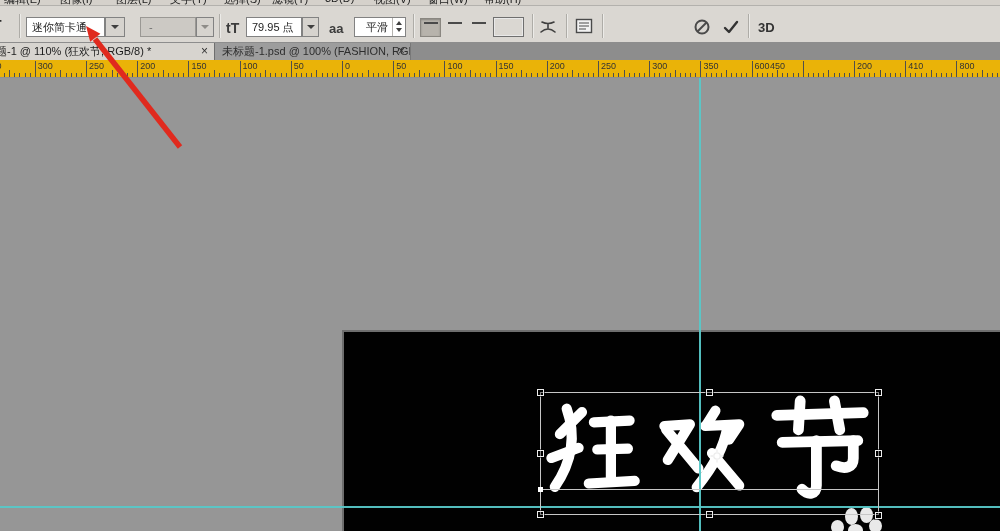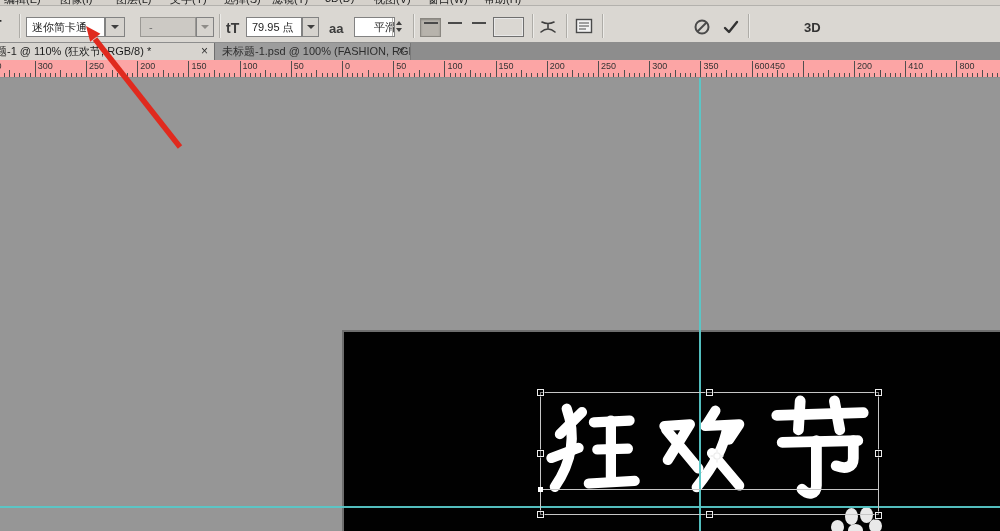--- a/index.html
+++ b/index.html
@@ -35,21 +35,21 @@
 
   
   .tab-bar{left:0;top:43px;width:1000px;height:17px;background:#8d8d8d;}
   .doc-tab{top:0;height:17px;font-size:11px;white-space:nowrap;overflow:hidden;
            line-height:16px;padding:0 20px 0 7px;}
   .doc-tab.active{background:#d7d4cf;color:#1c1c1c;}
   .doc-tab.inactive{background:#9d9d9d;color:#2d2d2d;border-left:1px solid #6e6e6e;border-right:1px solid #787878;}
   .tab-close{top:1px;font-size:12px;line-height:15px;color:#333;}
 
   
-  .ruler{left:0;top:60px;width:1000px;height:18px;background:#fca5a5;border-bottom:1px solid #8f8f8f;overflow:hidden;}
+  .ruler{left:0;top:60px;width:1000px;height:18px;background:#eab308;border-bottom:1px solid #8f8f8f;overflow:hidden;}
   .tick{background:#4f4f4f;width:1px;}
   .tick-label{font-size:9px;color:#333;top:1px;white-space:nowrap;}
 
   
   .viewport{left:0;top:78px;width:1000px;height:453px;background:#969696;}
   .canvas-black{left:342px;top:252px;width:658px;height:279px;background:#010101;
                 border-top:2px solid #6e6e6e;border-left:2px solid #6e6e6e;}
   .guide{background:#57c7c7;opacity:.95;z-index:10;}
   .tbox-line{background:#c6c6c6;z-index:15;}
   .handle{width:7px;height:7px;border:1px solid #ededed;background:rgba(0,0,0,.35);
@@ -91,21 +91,21 @@
     </div>
 
     <div class="ob-divider" style="left:219px;"></div>
     <span class="icon-text" style="left:226px;top:14px;font-size:14px;">tT</span>
     <div class="field" style="left:246px;top:11px;width:56px;">79.95 点</div>
     <div class="combo-btn" style="left:302px;top:11px;width:17px;">
       <span class="tri-down"></span>
     </div>
 
     <span class="icon-text" style="left:329px;top:15px;font-size:13px;">aa</span>
-    <div class="field" style="left:354px;top:11px;width:41px;padding-left:19px;">平滑</div>
+    <div class="field" style="left:354px;top:11px;width:52px;padding-left:11px;">平滑</div>
     <div style="left:392px;top:12px;width:13px;height:18px;border-left:1px solid #b5b3af;">
       <span style="left:3px;top:3px;width:0;height:0;border-left:3.5px solid transparent;border-right:3.5px solid transparent;border-bottom:4px solid #3f3f3f;"></span>
       <span style="left:3px;top:10px;width:0;height:0;border-left:3.5px solid transparent;border-right:3.5px solid transparent;border-top:4px solid #3f3f3f;"></span>
     </div>
 
     <div class="ob-divider" style="left:413px;"></div>
 
     <div class="align-btn pressed" style="left:420px;">
       <div class="bars" style="align-items:flex-start;">
         <div style="width:14px;"></div>
@@ -153,21 +153,21 @@
         <circle cx="9" cy="9" r="6.5" fill="none" stroke="#4a4a4a" stroke-width="2"></circle>
         <path d="M4.5 13.5 L13.5 4.5" stroke="#4a4a4a" stroke-width="2"></path>
       </svg>
     </div>
     <div class="tool-btn" style="left:722px;top:12px;width:18px;height:18px;">
       <svg width="18" height="18" viewBox="0 0 18 18">
         <path d="M3 10 L7 14 L15 4" fill="none" stroke="#333" stroke-width="2.4" stroke-linecap="round" stroke-linejoin="round"></path>
       </svg>
     </div>
     <div class="ob-divider" style="left:748px;"></div>
-    <span style="left:758px;top:14px;font-size:13px;font-weight:bold;color:#333;margin-left:46px;">3D</span>
+    <span style="left:758px;top:14px;font-size:13px;font-weight:bold;color:#333;">3D</span>
   </div>
 
   <div class="tab-bar">
     <div class="doc-tab active" style="left:-5px;width:219px;">
       <span style="position:static;margin-left:-6px;">题-1 @ 110% (狂欢节, RGB/8) *</span>
       <span class="tab-close" style="right:6px;">×</span>
     </div>
     <div class="doc-tab inactive" style="left:214px;width:197px;">
       <span style="position:static;">未标题-1.psd @ 100% (FASHION, RGB/8) *</span>
       <span class="tab-close" style="right:5px;">×</span>

